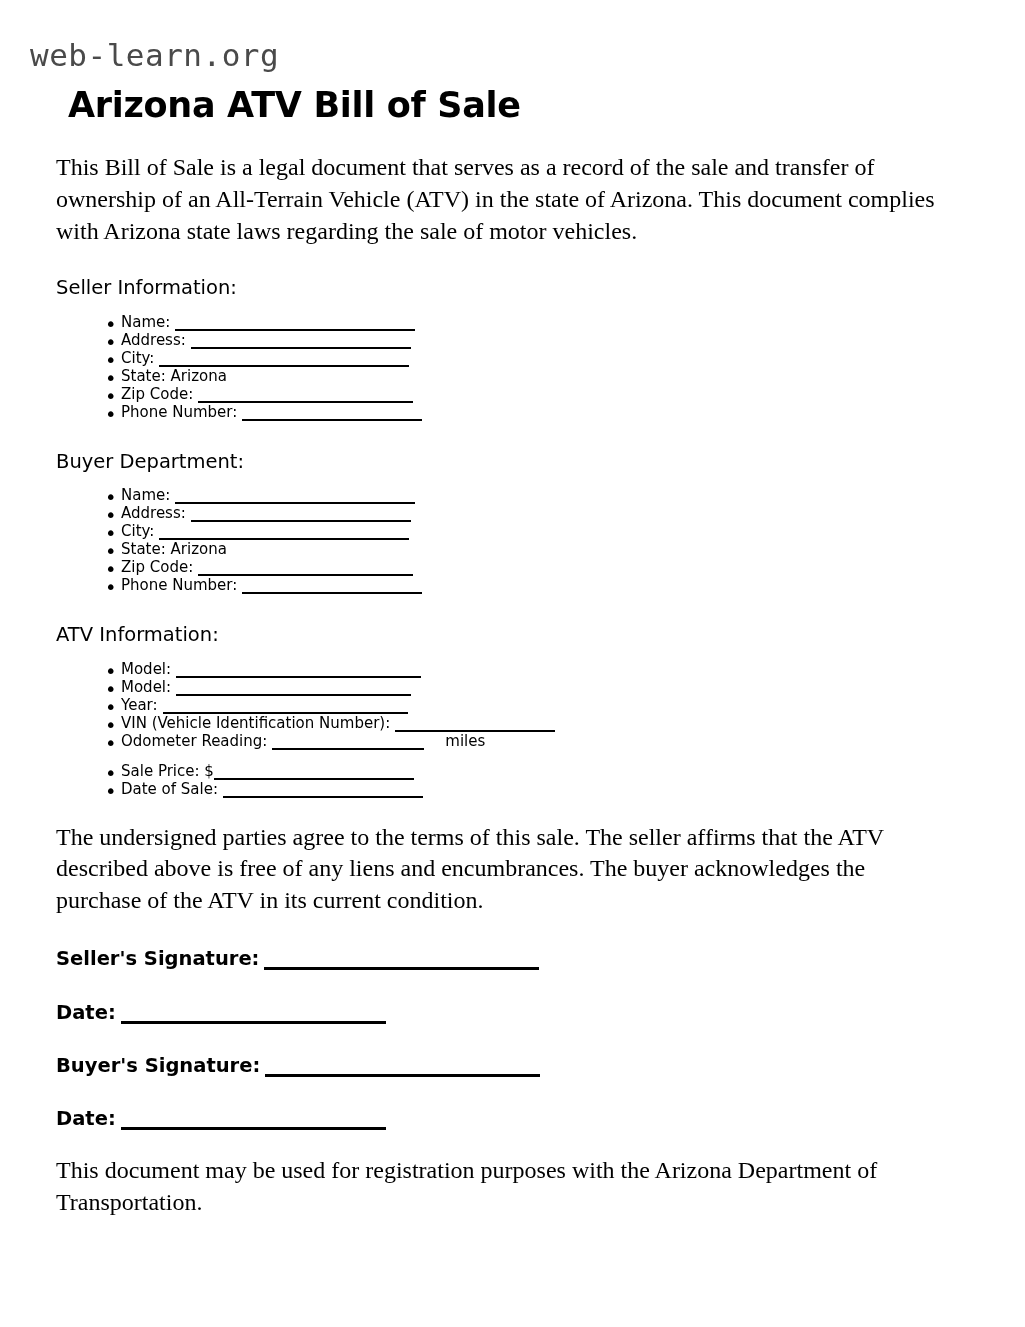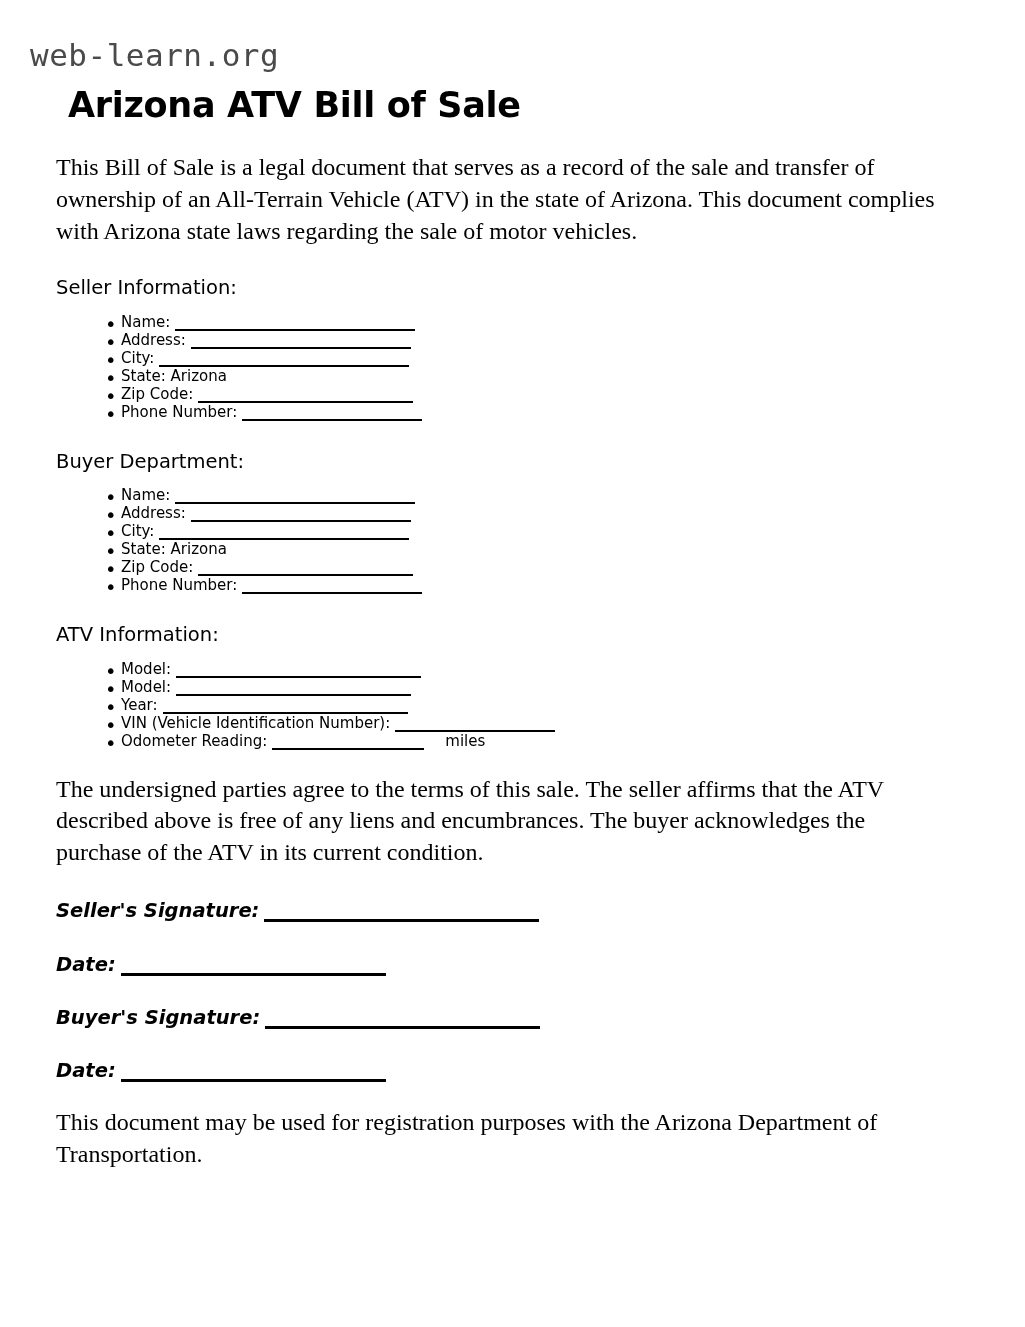--- a/index.html
+++ b/index.html
@@ -84,21 +84,20 @@
   }
   .rule.tight {
     margin-left: 0;
   }
   .sig-block {
     font-size: 19.5px;
     font-weight: bold;
     margin: 30px 0 0 0;
     line-height: 1.2;
     white-space: nowrap;
-    font-style: italic;
   }
   .sig-block .rule {
     border-bottom-width: 3px;
     vertical-align: -5px;
   }
   .trailing {
     margin-left: 21px;
   }
   .bottom-space {
     height: 48px;
@@ -137,20 +136,24 @@
 
   <h2 class="section">ATV Information:</h2>
   <ul class="fields">
       <li><span>Model:</span><span class="rule" style="width: 245px;"></span></li>
       <li><span>Model:</span><span class="rule" style="width: 235px;"></span></li>
       <li><span>Year:</span><span class="rule" style="width: 245px;"></span></li>
       <li><span>VIN (Vehicle Identification Number):</span><span class="rule" style="width: 160px;"></span></li>
       <li><span>Odometer Reading:</span><span class="rule" style="width: 152px;"></span><span class="trailing">miles</span></li>
     </ul>
 
+  <ul class="fields">
+      <li><span>Sale Price: $</span><span class="rule tight" style="width: 200px;"></span></li>
+      <li><span>Date of Sale:</span><span class="rule" style="width: 200px;"></span></li>
+    </ul>
 
   <p class="para">The undersigned parties agree to the terms of this sale. The seller affirms that the ATV described above is free of any liens and encumbrances. The buyer acknowledges the purchase of the ATV in its current condition.</p>
 
   <div>
       <div class="sig-block"><span>Seller's Signature:</span><span class="rule" style="width: 275px;"></span></div>
       <div class="sig-block"><span>Date:</span><span class="rule" style="width: 265px;"></span></div>
       <div class="sig-block"><span>Buyer's Signature:</span><span class="rule" style="width: 275px;"></span></div>
       <div class="sig-block"><span>Date:</span><span class="rule" style="width: 265px;"></span></div>
     </div>
 

